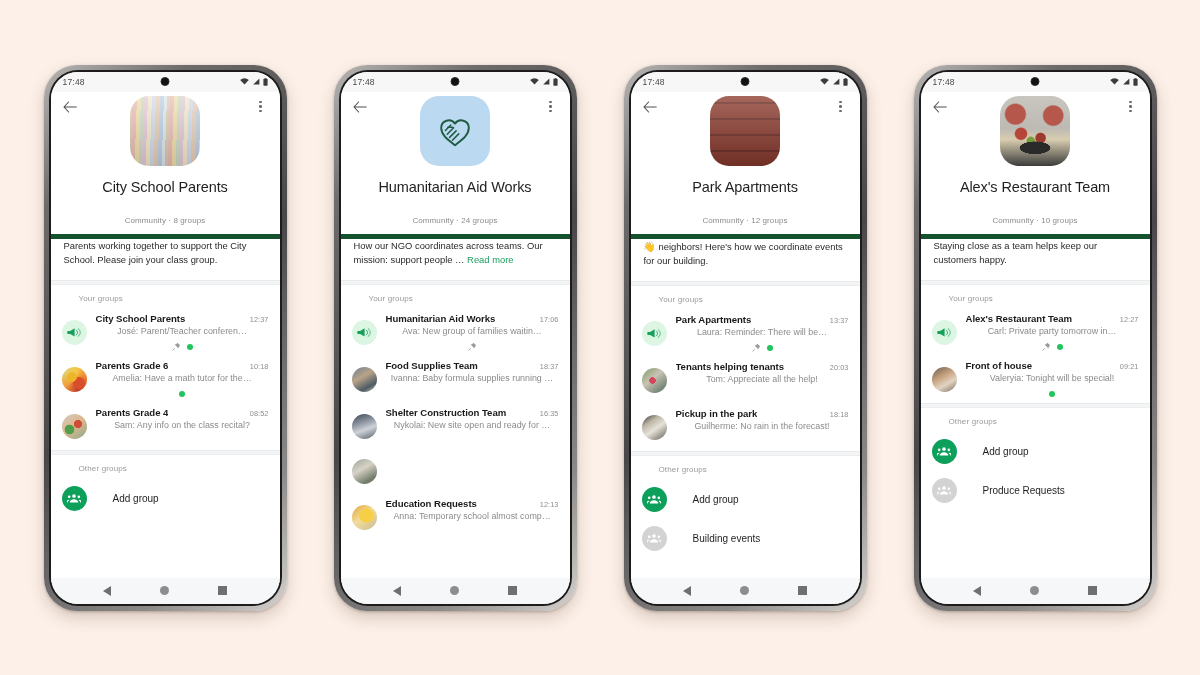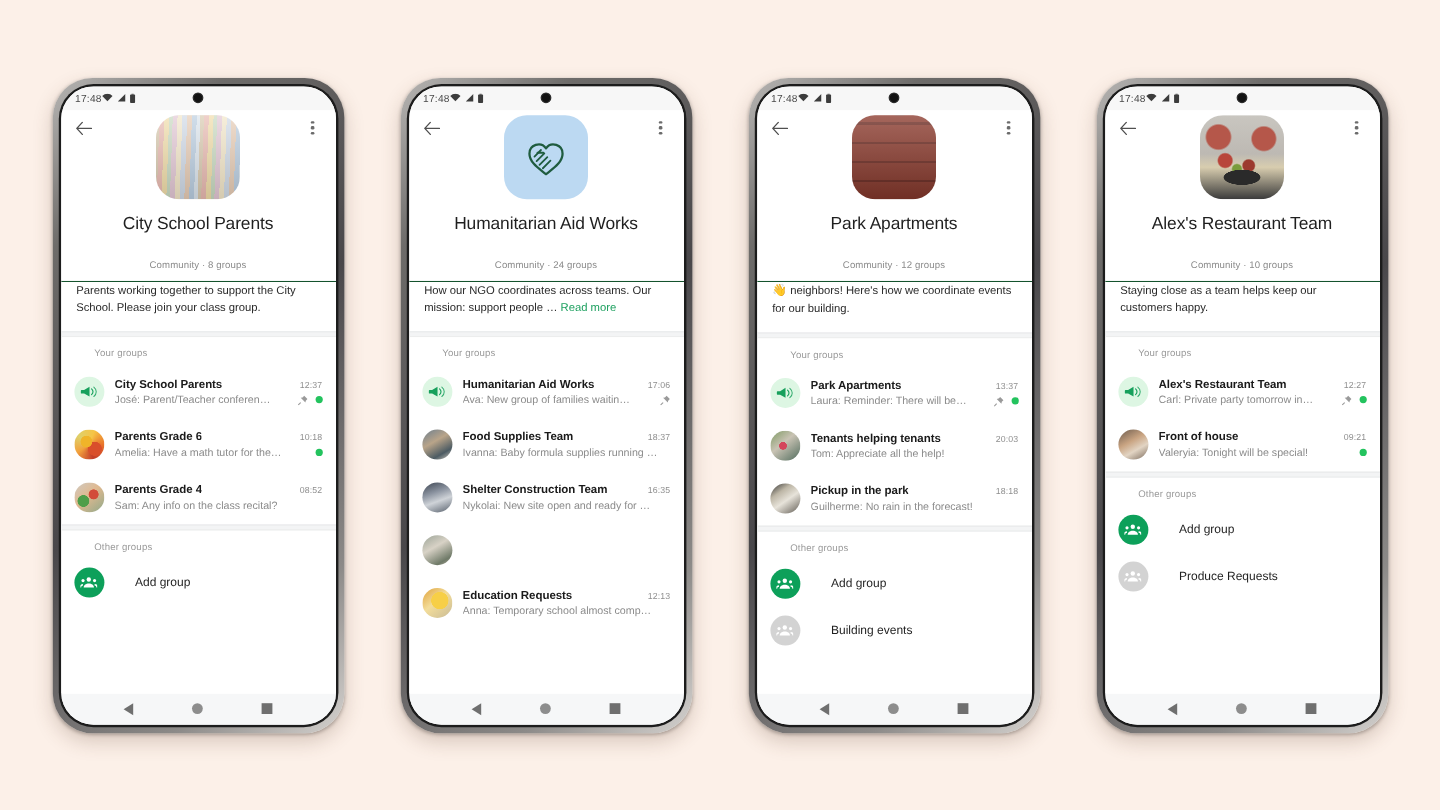--- a/index.html
+++ b/index.html
@@ -47,21 +47,21 @@
     flex-direction: column;
   }
 
   
   .statusbar {
     height: 20px;
     flex: 0 0 20px;
     background: #f7f7f7;
     display: flex;
     align-items: center;
-    justify-content: flex-start;
+    justify-content: space-between;
     padding: 0 12px;
     position: relative;
   }
   .status-time {
     font-size: 8.5px;
     color: #4a4a4a;
     letter-spacing: .2px;
   }
   .camera-dot {
     position: absolute;
@@ -178,21 +178,21 @@
   }
   .header-spacer { height: 9px; }
 
   
   .description {
     flex: 0 0 auto;
     padding: 0 13px 12px 13px;
     font-size: 9.4px;
     line-height: 1.55;
     color: #2a2a2a;
-    border-top: 1px solid #14532d;
+    border-top: 5px solid #14532d;
     background: #fff;
   }
   .read-more { color: #1da05f; }
   .wave-emoji { font-size: 10px; }
 
   .section-gap {
     flex: 0 0 auto;
     height: 5px;
     background: #f3f4f5;
     border-top: 1px solid #e9eaeb;
@@ -252,20 +252,21 @@
     font-size: 7.3px;
     color: #8e8e8e;
     letter-spacing: .1px;
   }
   .row-bottom {
     display: flex;
     align-items: center;
     justify-content: space-between;
     gap: 6px;
     margin-top: 2px;
+    flex-direction: column;
   }
   .row-snippet {
     font-size: 8.9px;
     color: #8b8b8b;
     white-space: nowrap;
     overflow: hidden;
     text-overflow: ellipsis;
   }
   .row-meta {
     flex: 0 0 auto;

